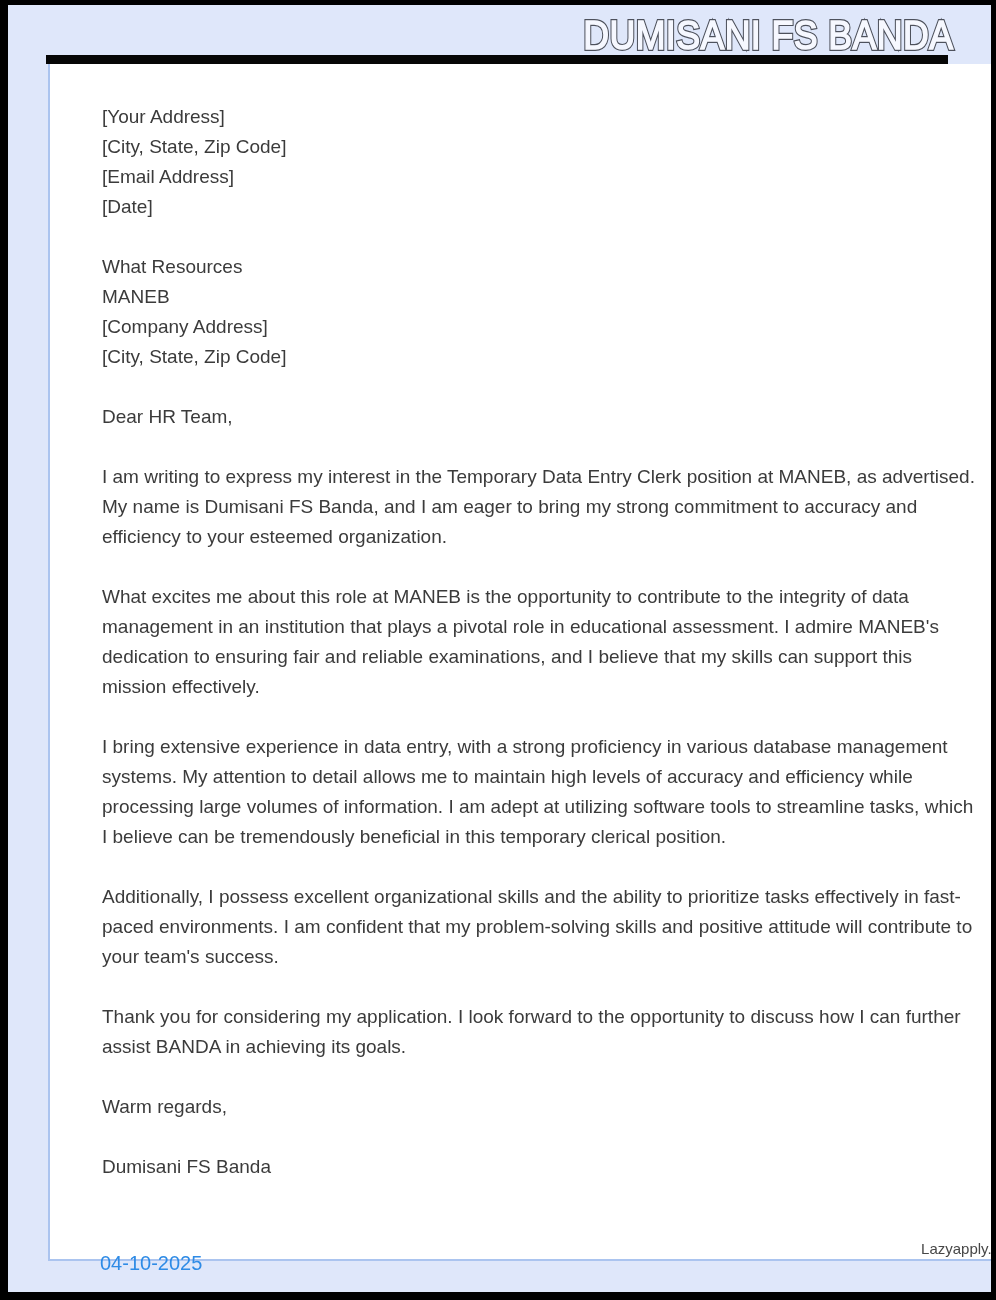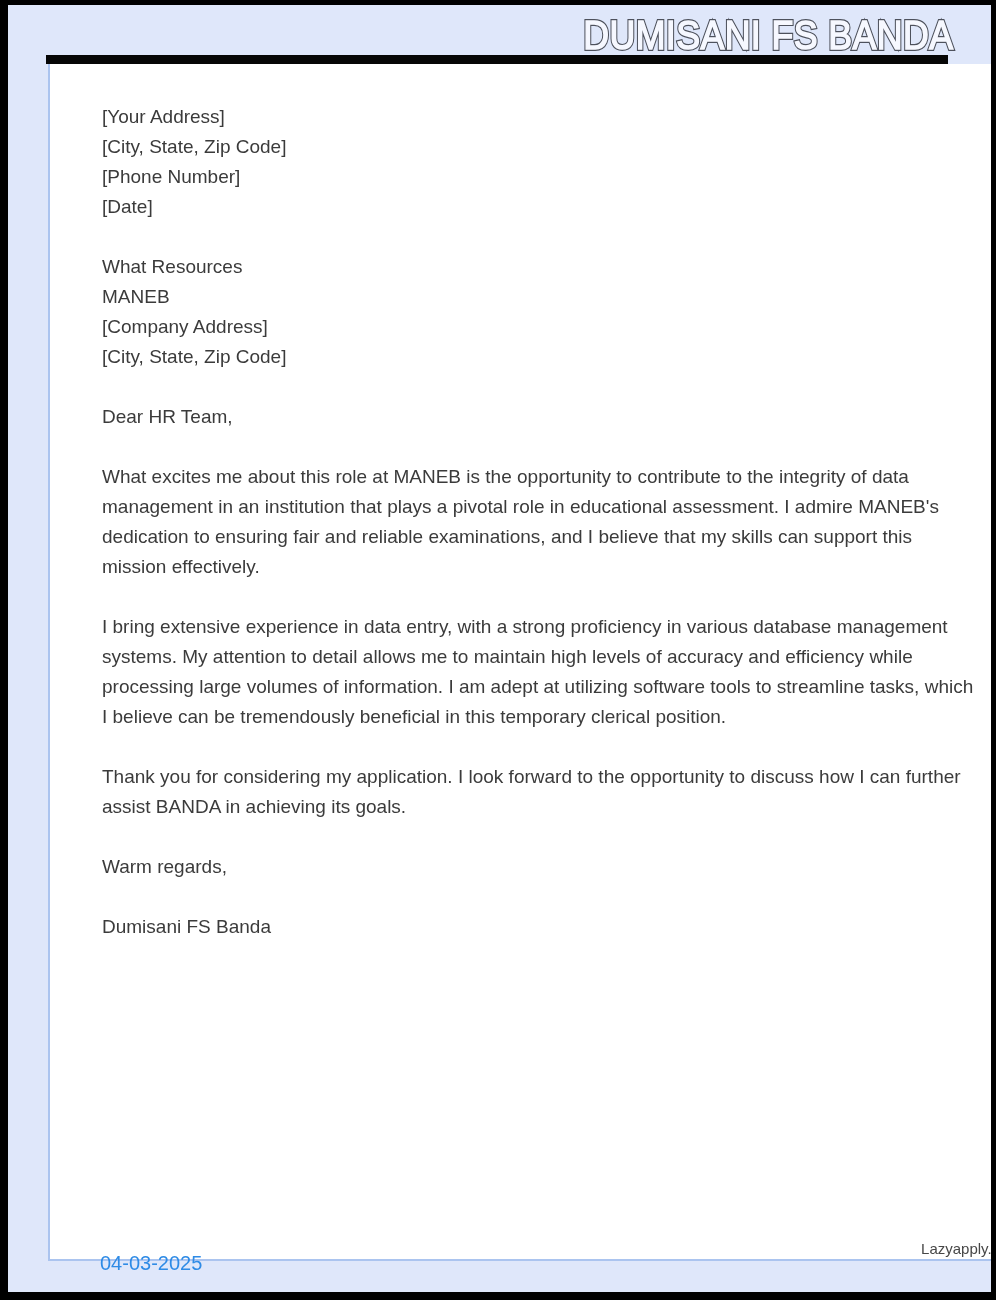--- a/index.html
+++ b/index.html
@@ -97,38 +97,40 @@
 </div>
 
 <div class="top-bar"></div>
 
 <div class="page">
   <div class="page-content">
 
     <div class="block">
       <div>[Your Address]</div>
       <div>[City, State, Zip Code]</div>
-      <div>[Phone Number]</div>
+      <div>[Email Address]</div>
       <div>[Date]</div>
     </div>
 
     <div class="block">
       <div>What Resources</div>
       <div>MANEB</div>
       <div>[Company Address]</div>
       <div>[City, State, Zip Code]</div>
     </div>
 
     <div class="block">Dear HR Team,</div>
 
+    <p class="block">I am writing to express my interest in the Temporary Data Entry Clerk position at MANEB, as advertised. My name is Dumisani FS Banda, and I am eager to bring my strong commitment to accuracy and efficiency to your esteemed organization.</p>
     <p class="block">What excites me about this role at MANEB is the opportunity to contribute to the integrity of data management in an institution that plays a pivotal role in educational assessment. I admire MANEB's dedication to ensuring fair and reliable examinations, and I believe that my skills can support this mission effectively.</p>
     <p class="block">I bring extensive experience in data entry, with a strong proficiency in various database management systems. My attention to detail allows me to maintain high levels of accuracy and efficiency while processing large volumes of information. I am adept at utilizing software tools to streamline tasks, which I believe can be tremendously beneficial in this temporary clerical position.</p>
+    <p class="block">Additionally, I possess excellent organizational skills and the ability to prioritize tasks effectively in fast-paced environments. I am confident that my problem-solving skills and positive attitude will contribute to your team's success.</p>
     <p class="block">Thank you for considering my application. I look forward to the opportunity to discuss how I can further assist BANDA in achieving its goals.</p>
 
     <div class="block">Warm regards,</div>
     <div class="block">Dumisani FS Banda</div>
 
   </div>
 
   <div class="watermark">Lazyapply.com</div>
 </div>
 
-<div class="date-line">04-03-2025</div>
+<div class="date-line">04-10-2025</div>
 
 </body></html>

